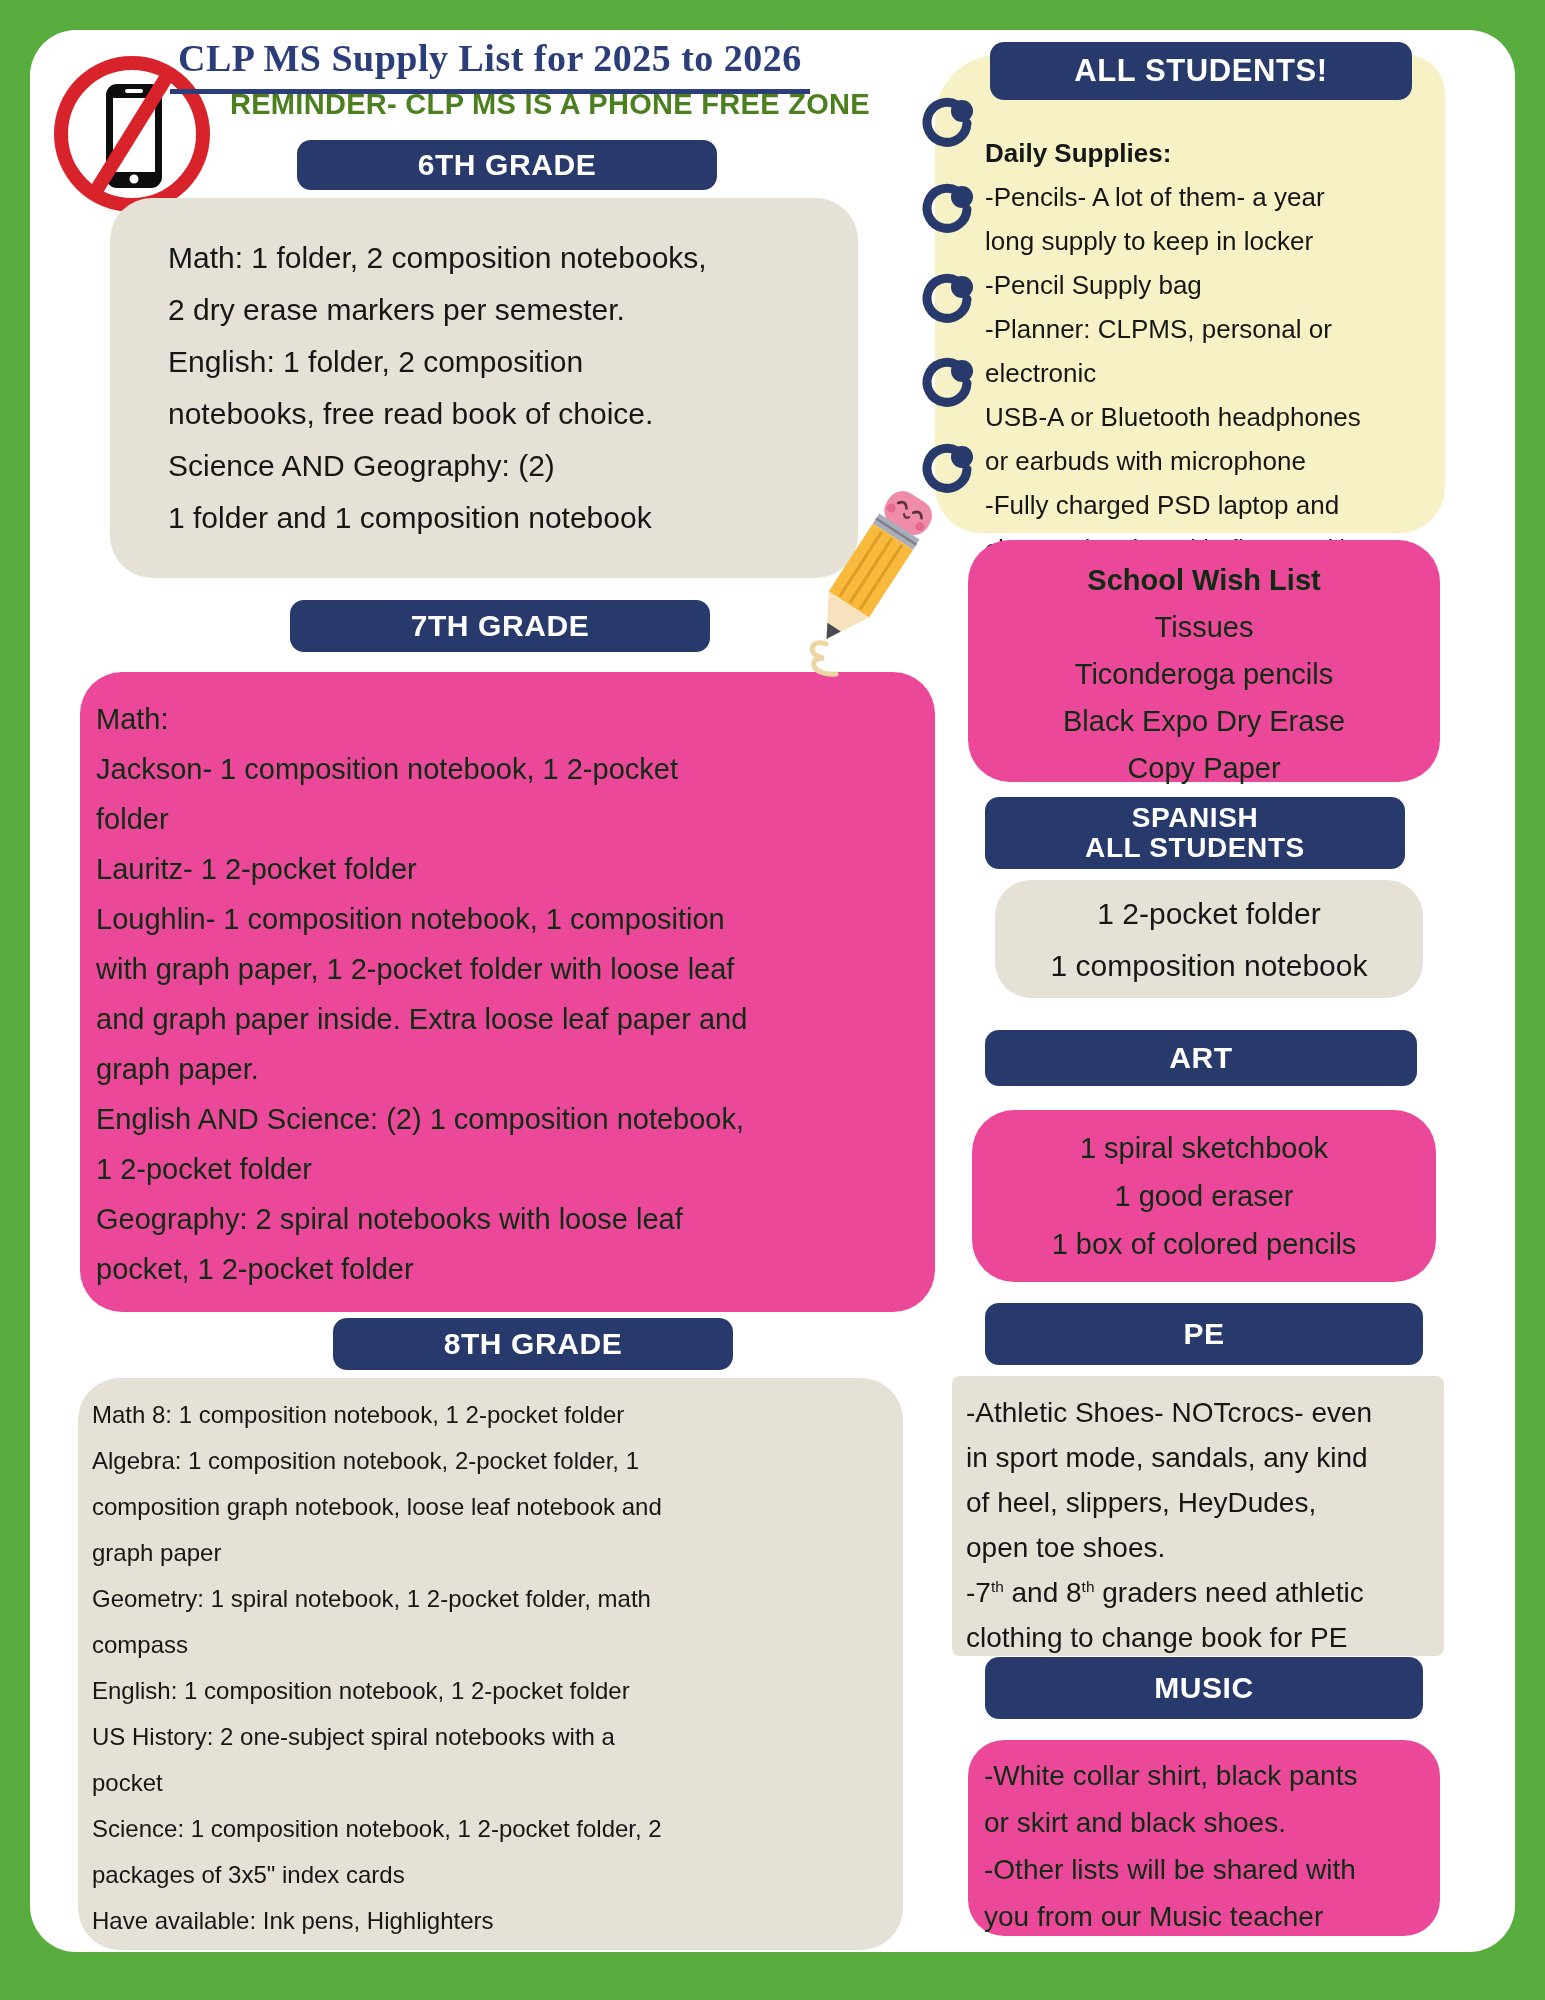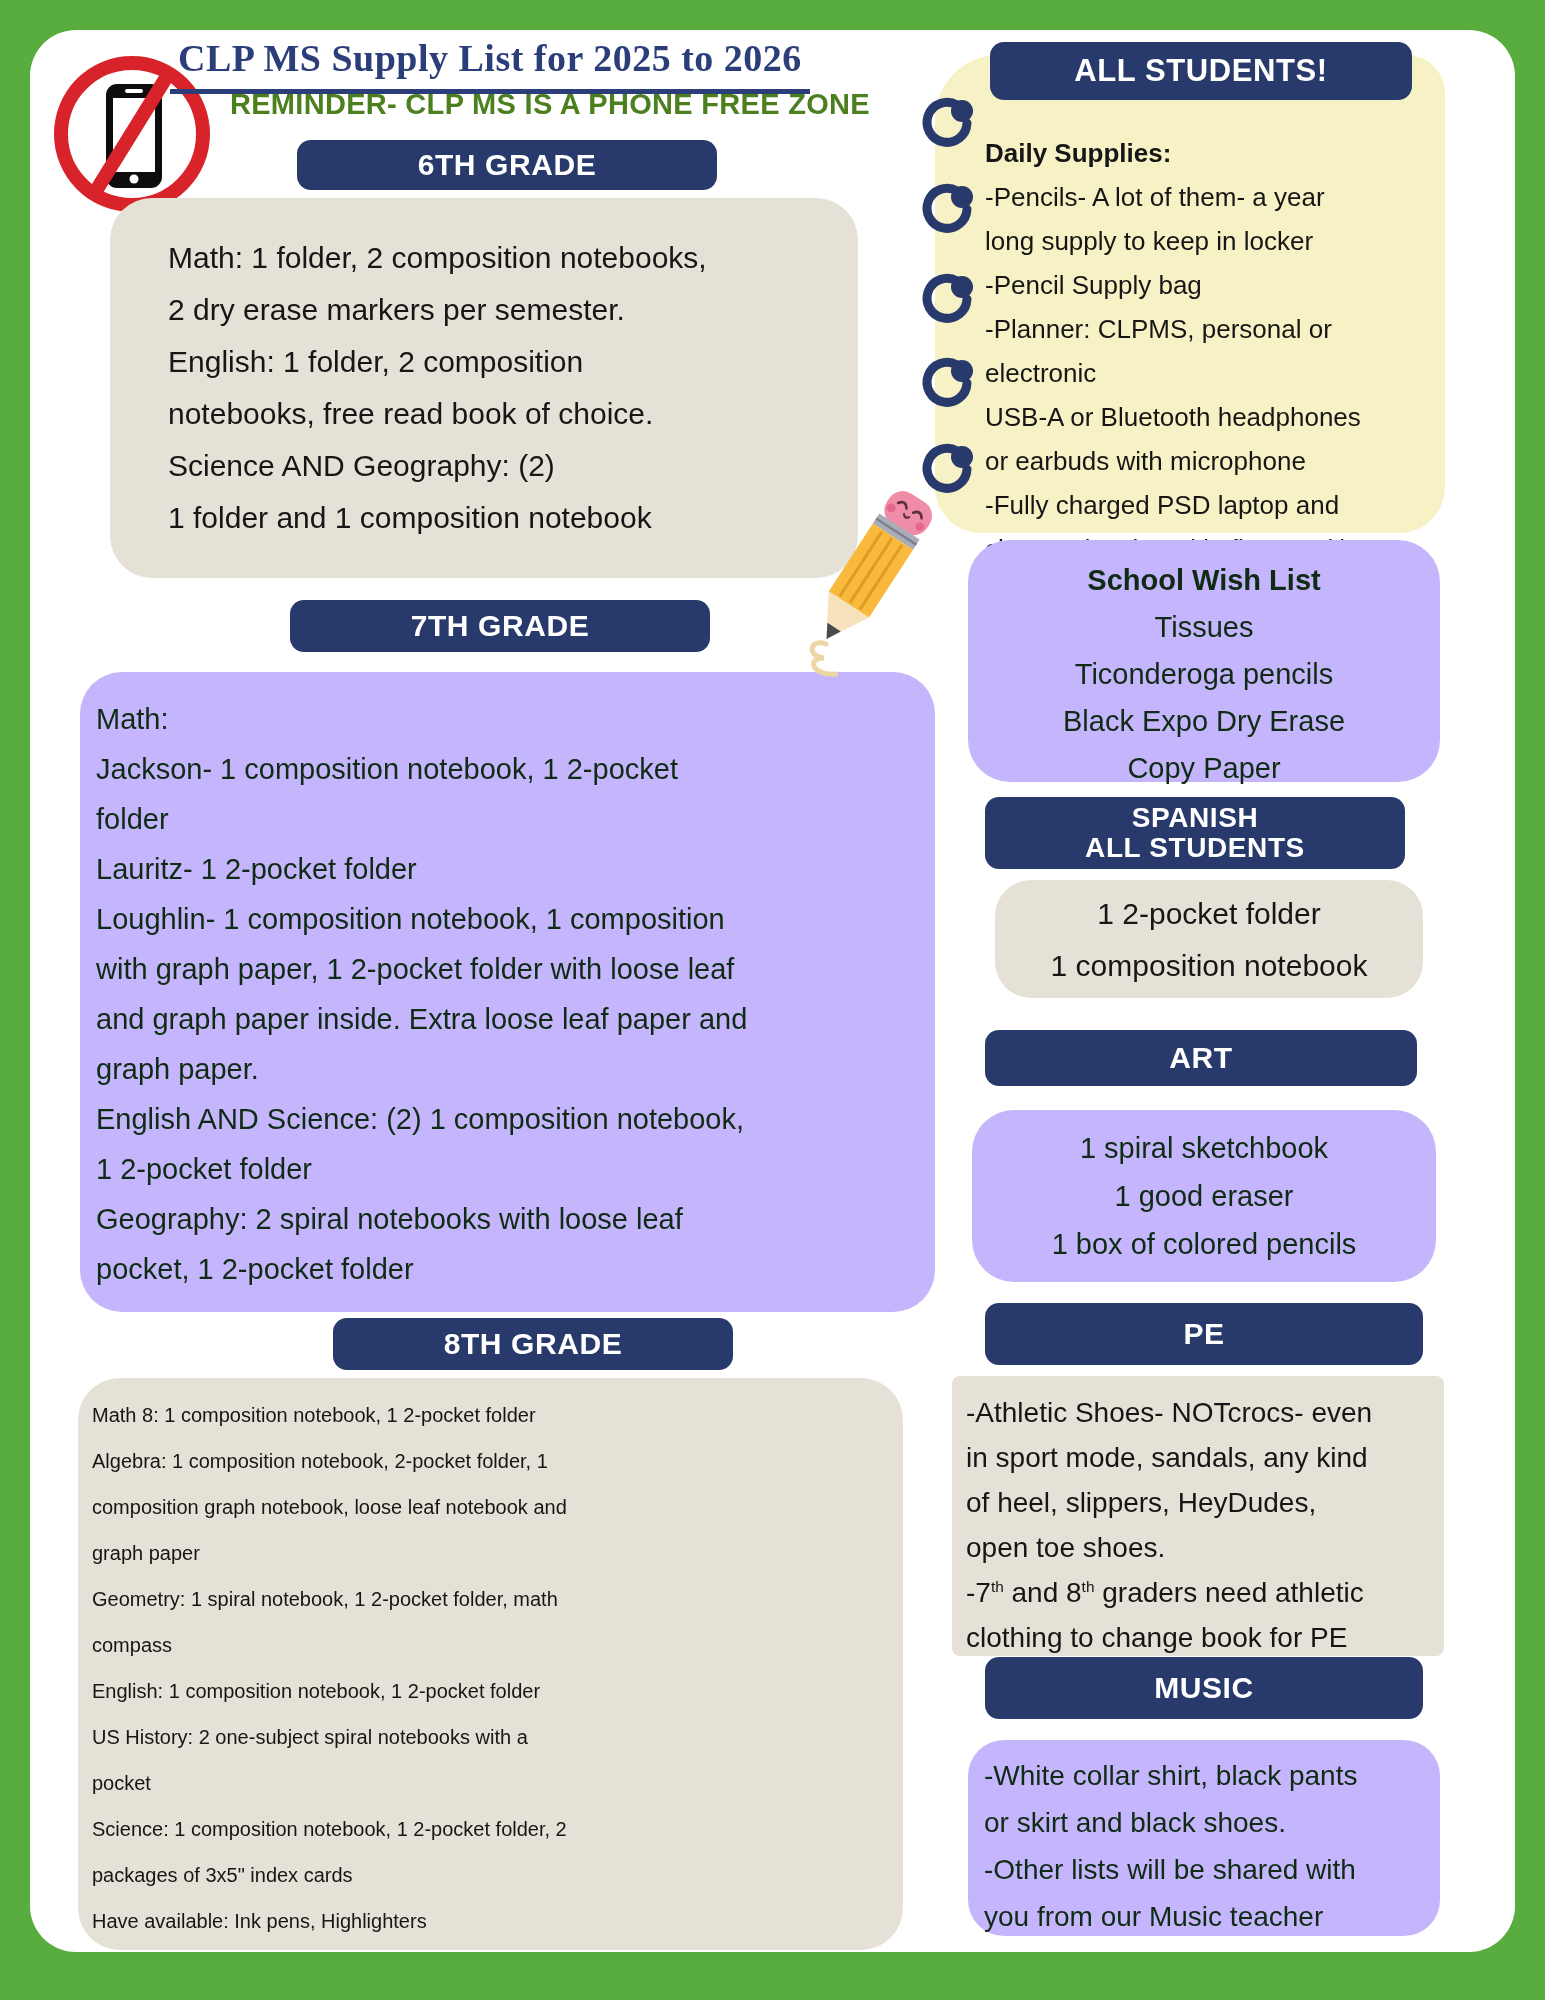--- a/index.html
+++ b/index.html
@@ -22,21 +22,21 @@
   .title .tline{display:inline-block;border-bottom:5px solid #2c3e79;padding:0 8px 9px 8px;}
   .reminder{font-size:29px;font-weight:bold;color:#4c7f1e;text-align:center;letter-spacing:.3px;}
   .pill{
     position:absolute;background:#273a6b;border-radius:14px;
     display:flex;flex-direction:column;justify-content:center;
     color:#ffffff;font-weight:bold;font-size:30px;letter-spacing:.6px;text-align:center;
   }
   .pill .sub{line-height:1.08;}
   .box{position:absolute;border-radius:42px;color:#161616;}
   .box.beige{background:#e5e1d6;}
-  .box.green{background:#c4b5fd;color:#0f2b14;}
+  .box.green{background:#ec4899;color:#0f2b14;}
   .box.yellow{background:#f7f2c5;border-radius:64px 38px 46px 46px;}
   .ln{white-space:nowrap;}
   .center{text-align:center;}
   .bold{font-weight:bold;}
   sup{font-size:0.55em;vertical-align:super;line-height:0;}
   .ringicon{position:absolute;width:64px;height:64px;}
 </style>
 </head>
 <body>
 
@@ -82,21 +82,21 @@
     <div class="ln">graph paper.</div>
     <div class="ln">English AND Science: (2) 1 composition notebook,</div>
     <div class="ln">1 2-pocket folder</div>
     <div class="ln">Geography: 2 spiral notebooks with loose leaf</div>
     <div class="ln">pocket,  1 2-pocket folder</div>
   </div>
 
 <div class="pill" style="left:333px;top:1318px;width:400px;height:52px;">
   <span>8TH GRADE</span>
 </div>
-<div class="box beige" style="left:78px;top:1378px;width:825px;height:572px;font-size:20px;line-height:46px;padding:14px 10px 0 14px;box-sizing:border-box;">
+<div class="box beige" style="left:78px;top:1378px;width:825px;height:572px;font-size:24px;line-height:46px;padding:14px 10px 0 14px;box-sizing:border-box;">
     <div class="ln">Math 8: 1 composition notebook, 1 2-pocket folder</div>
     <div class="ln">Algebra: 1 composition notebook, 2-pocket folder, 1</div>
     <div class="ln">composition graph notebook, loose leaf notebook and</div>
     <div class="ln">graph paper</div>
     <div class="ln">Geometry: 1 spiral notebook, 1 2-pocket folder, math</div>
     <div class="ln">compass</div>
     <div class="ln">English: 1 composition notebook, 1 2-pocket folder</div>
     <div class="ln">US History: 2 one-subject spiral notebooks with a</div>
     <div class="ln">pocket</div>
     <div class="ln">Science: 1 composition notebook, 1 2-pocket folder, 2</div>

